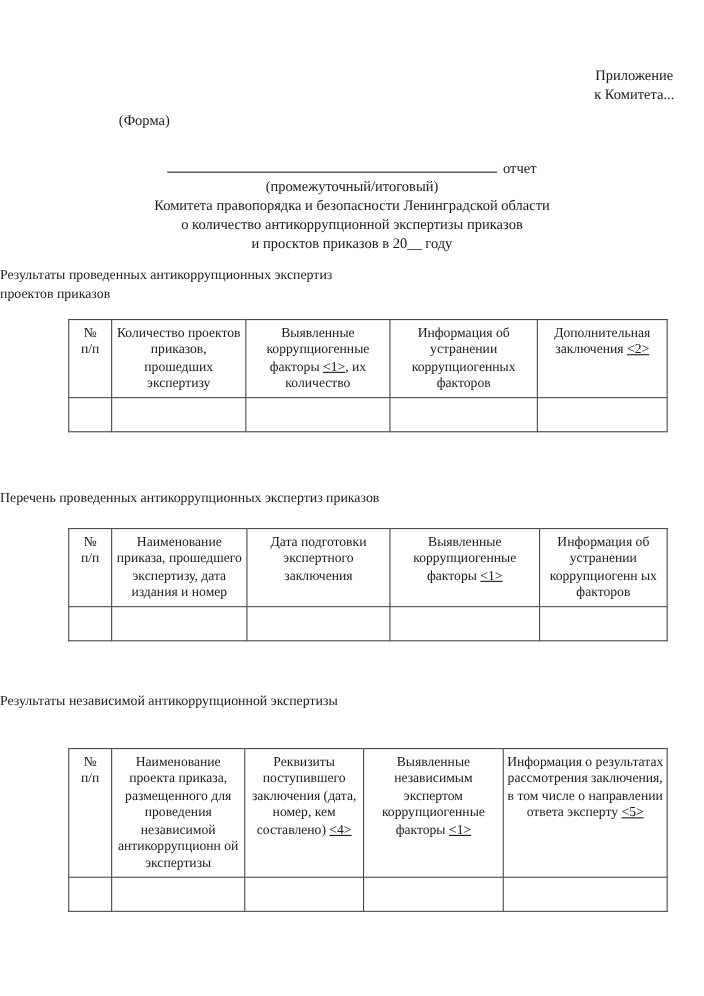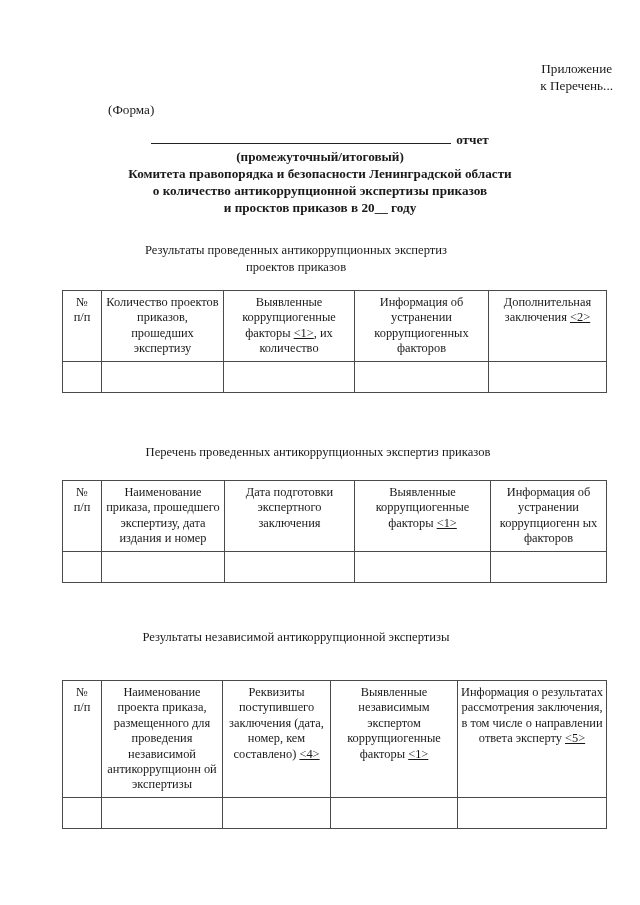--- a/index.html
+++ b/index.html
@@ -38,27 +38,26 @@
     position: absolute;
     top: 101px;
     left: 88px;
     font-size: 13.2px;
     line-height: 17px;
     margin-left: 20px;
   }
 
   .title-block {
     position: absolute;
-    top: 131px;
+    top: 144px;
     left: 0;
     width: 640px;
     text-align: center;
     font-size: 13.2px;
     line-height: 17px;
-    font-weight: bold;
   }
   .title-line-fill {
     display: block;
     text-align: center;
     white-space: nowrap;
   }
   .fill-rule {
     display: inline-block;
     width: 300px;
     border-bottom: 1px solid #222;
@@ -70,21 +69,21 @@
     display: block;
     font-size: 13.2px;
   }
   .title-row { display: block; white-space: nowrap; }
 
   
   .section-caption {
     position: absolute;
     left: 0;
     width: 592px;
-    text-align: center;
+    text-align: left;
     font-size: 12.6px;
     line-height: 16.5px;
   }
   .section-caption span.l { display: block; white-space: nowrap; }
 
   
   table.doc-table {
     position: absolute;
     border-collapse: collapse;
     table-layout: fixed;
@@ -109,21 +108,21 @@
   }
   .u { text-decoration: underline; }
 </style>
 </head>
 <body>
 
 <div class="page">
 
   <div class="appendix">
     <div>Приложение</div>
-    <div>к Перечень...</div>
+    <div>к Комитета...</div>
   </div>
 
   <div class="form-label">(Форма)</div>
 
   <div class="title-block">
     <span class="title-line-fill">
       <span class="fill-rule"></span><span>отчет</span>
     </span>
     <span class="title-sub">(промежуточный/итоговый)</span>
     <span class="title-row">Комитета правопорядка и безопасности Ленинградской области</span>
@@ -155,21 +154,21 @@
       <tr class="empty-row">
         <td></td>
         <td></td>
         <td></td>
         <td></td>
         <td></td>
       </tr>
     </tbody>
   </table>
 
-  <div class="section-caption" style="top:444px;padding-left:22px;">
+  <div class="section-caption" style="top:444px;">
     <span class="l">Перечень проведенных антикоррупционных экспертиз приказов</span>
   </div>
 
   <table class="doc-table" style="top:480px; left:62px; width:544px;">
     <colgroup>
       <col style="width:39px">
         <col style="width:123px">
         <col style="width:130px">
         <col style="width:136px">
         <col style="width:116px">

